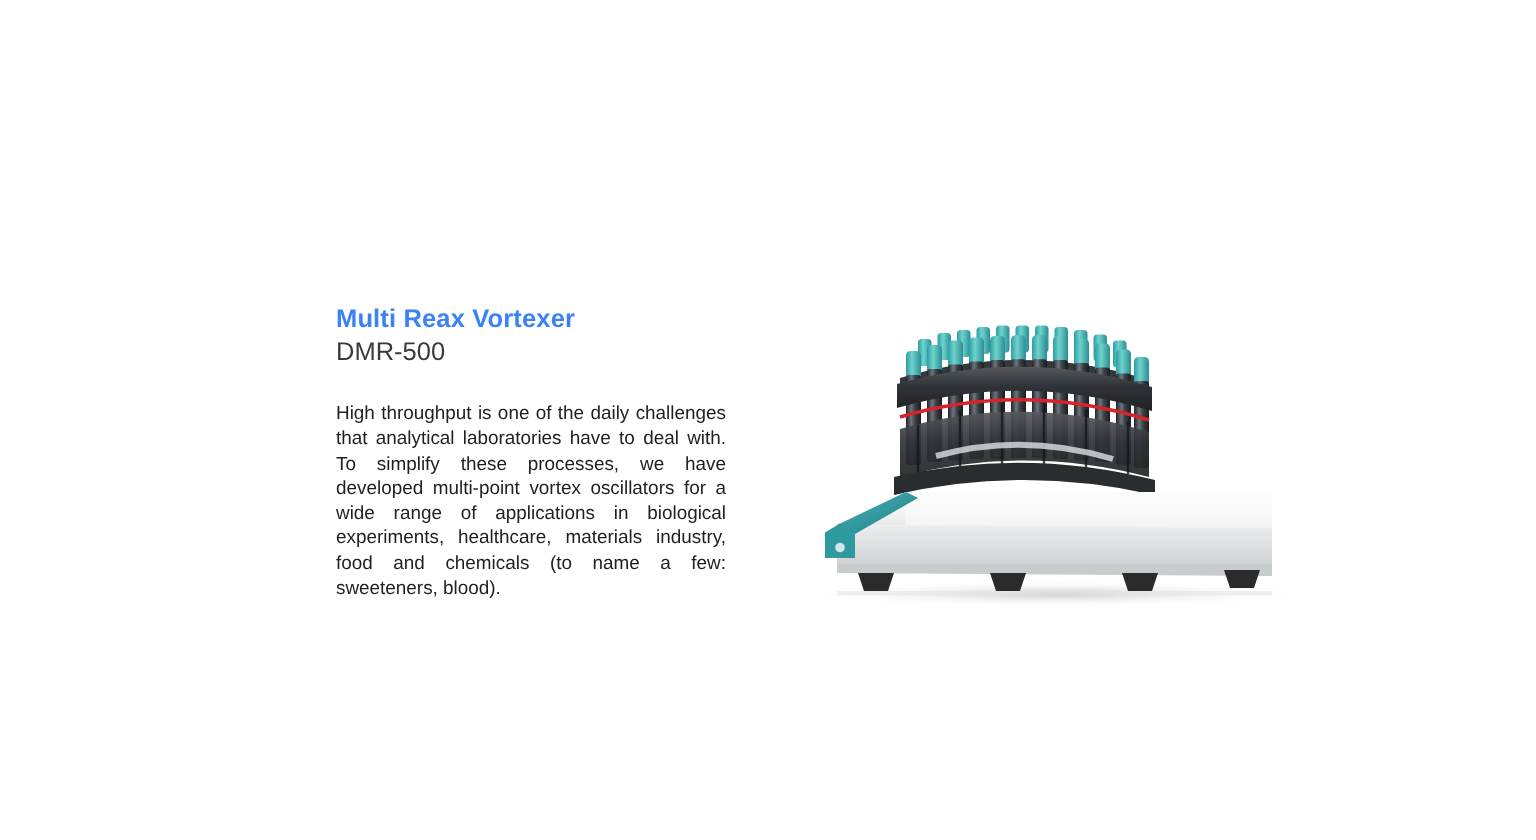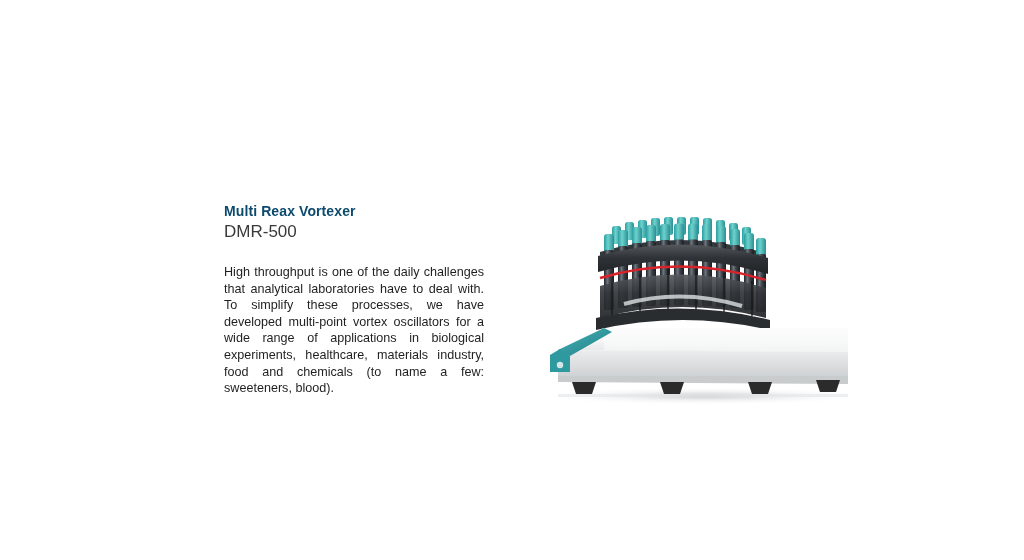--- a/index.html
+++ b/index.html
@@ -17,23 +17,23 @@
   }
 
   
   .text-col {
     position: absolute;
     left: 224px;
     top: 203px;
     width: 264px;
   }
   .product-title {
-    font-size: 14px;
+    font-size: 17px;
     font-weight: bold;
-    color: #0c4a6e;
+    color: #3b82f6;
     letter-spacing: 0.1px;
     line-height: 1.18;
     margin: 0;
   }
   .product-model {
     font-size: 17px;
     font-weight: normal;
     color: #3a3a3a;
     line-height: 1.2;
     margin: 2px 0 0 0;

